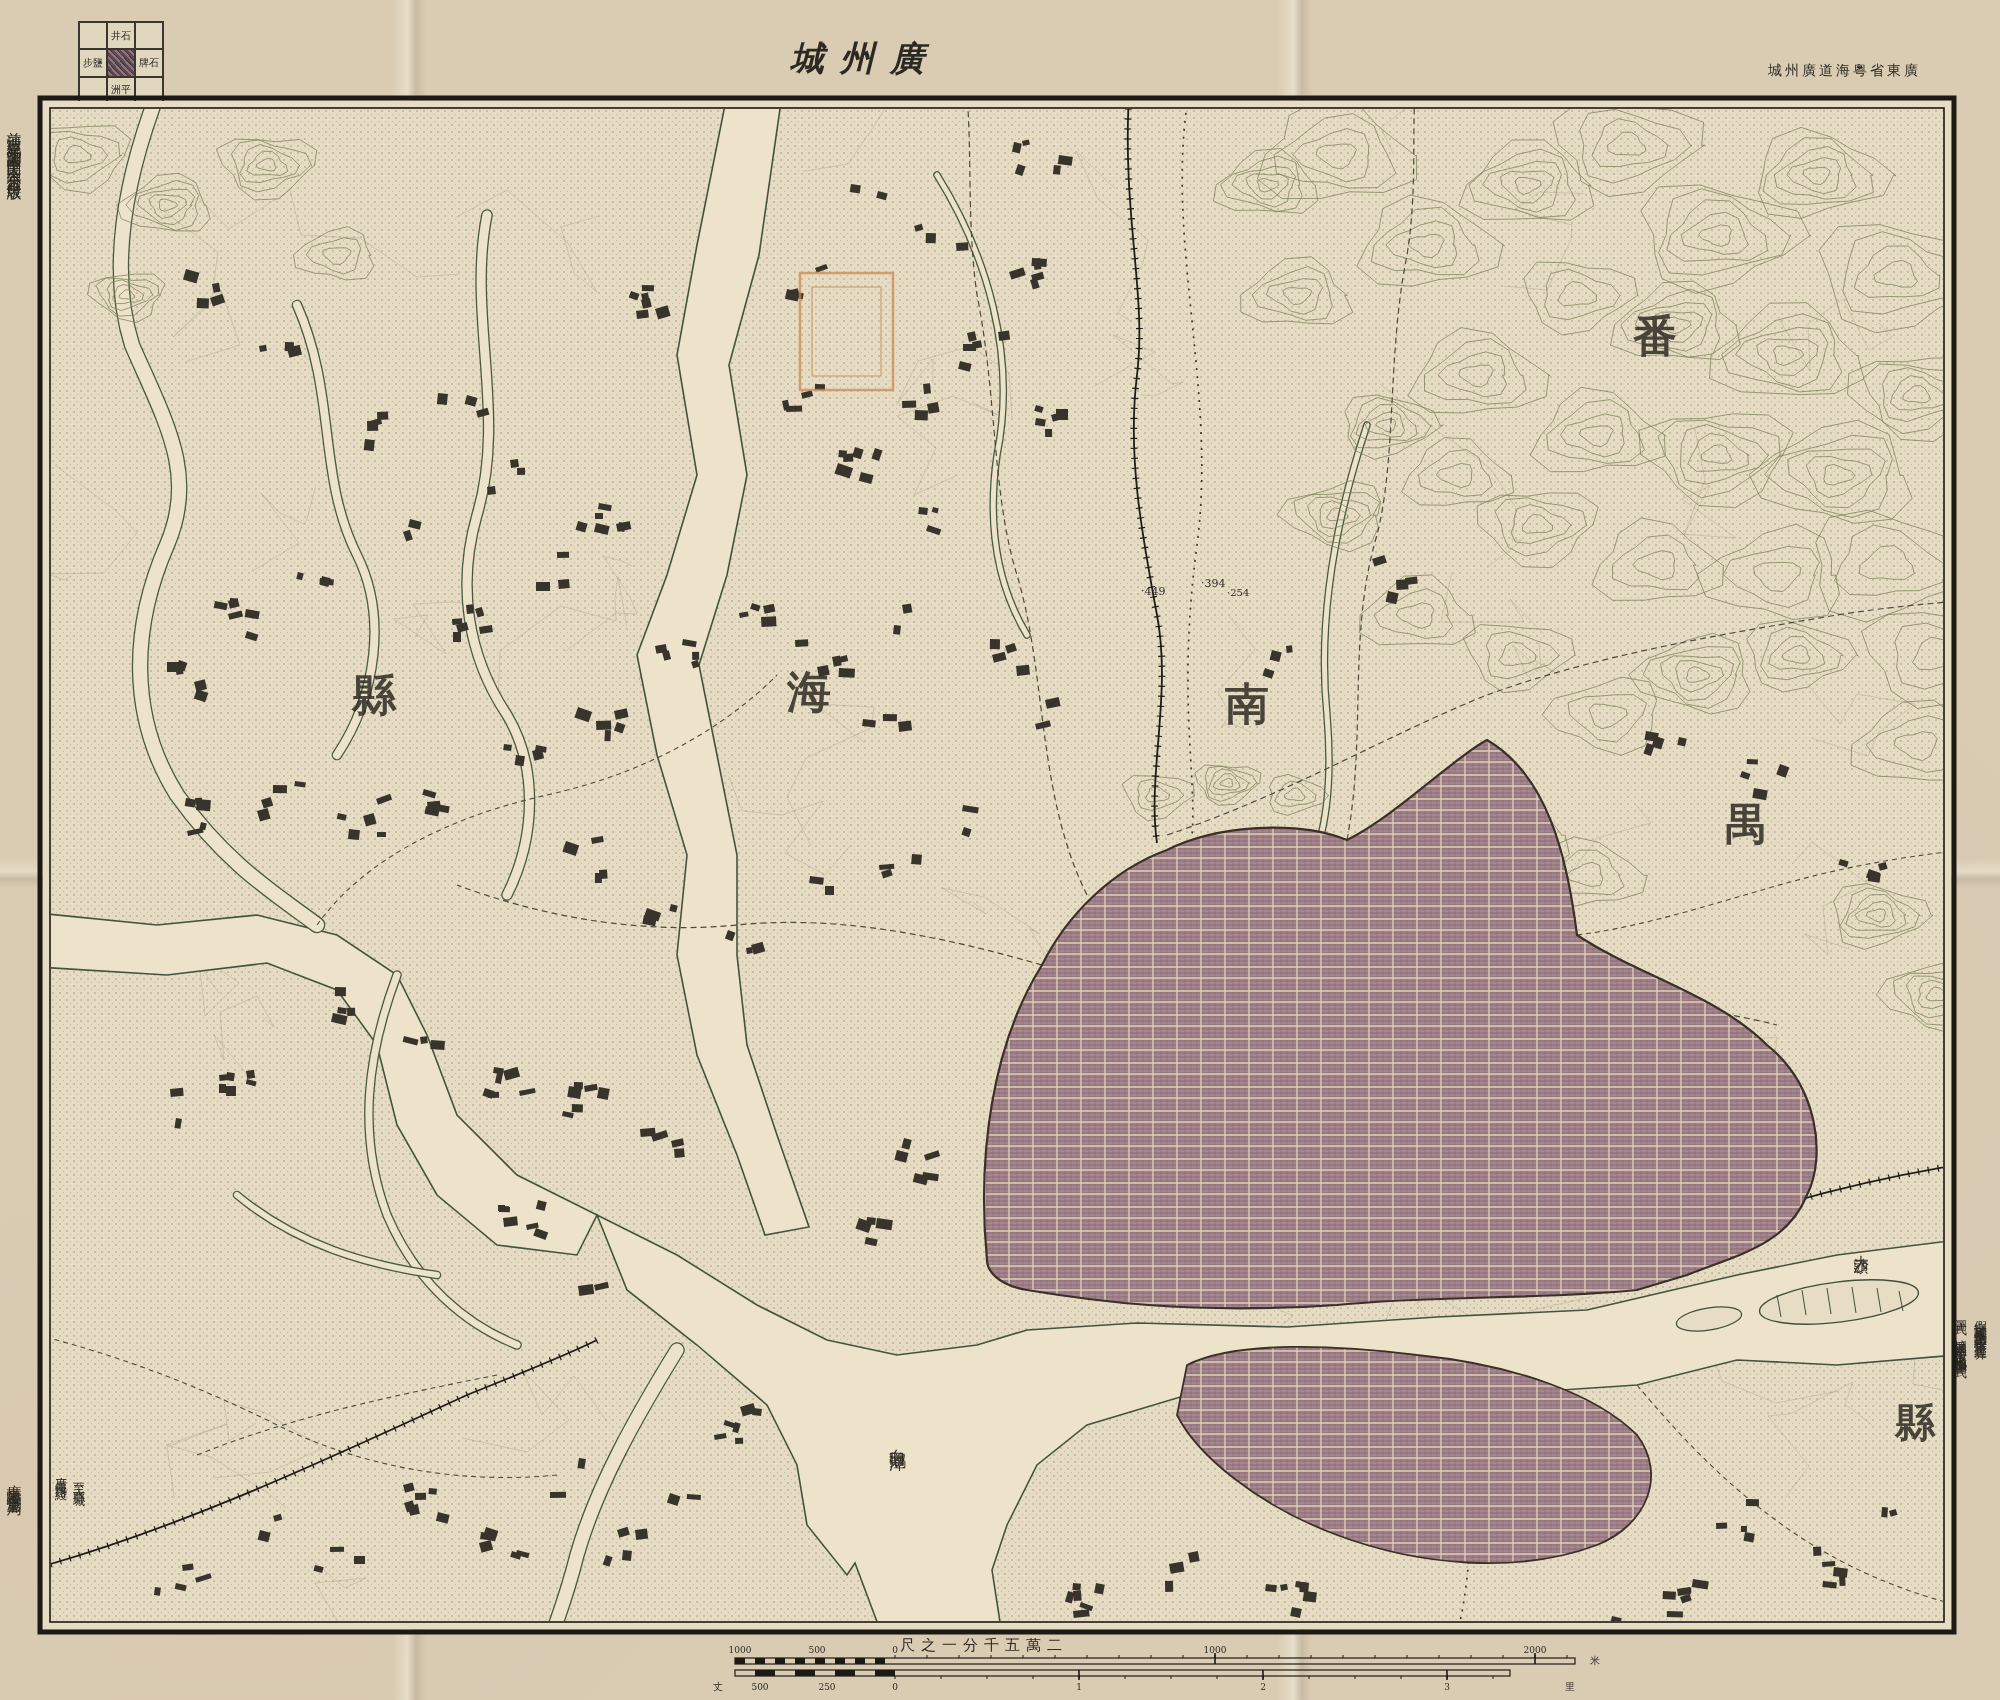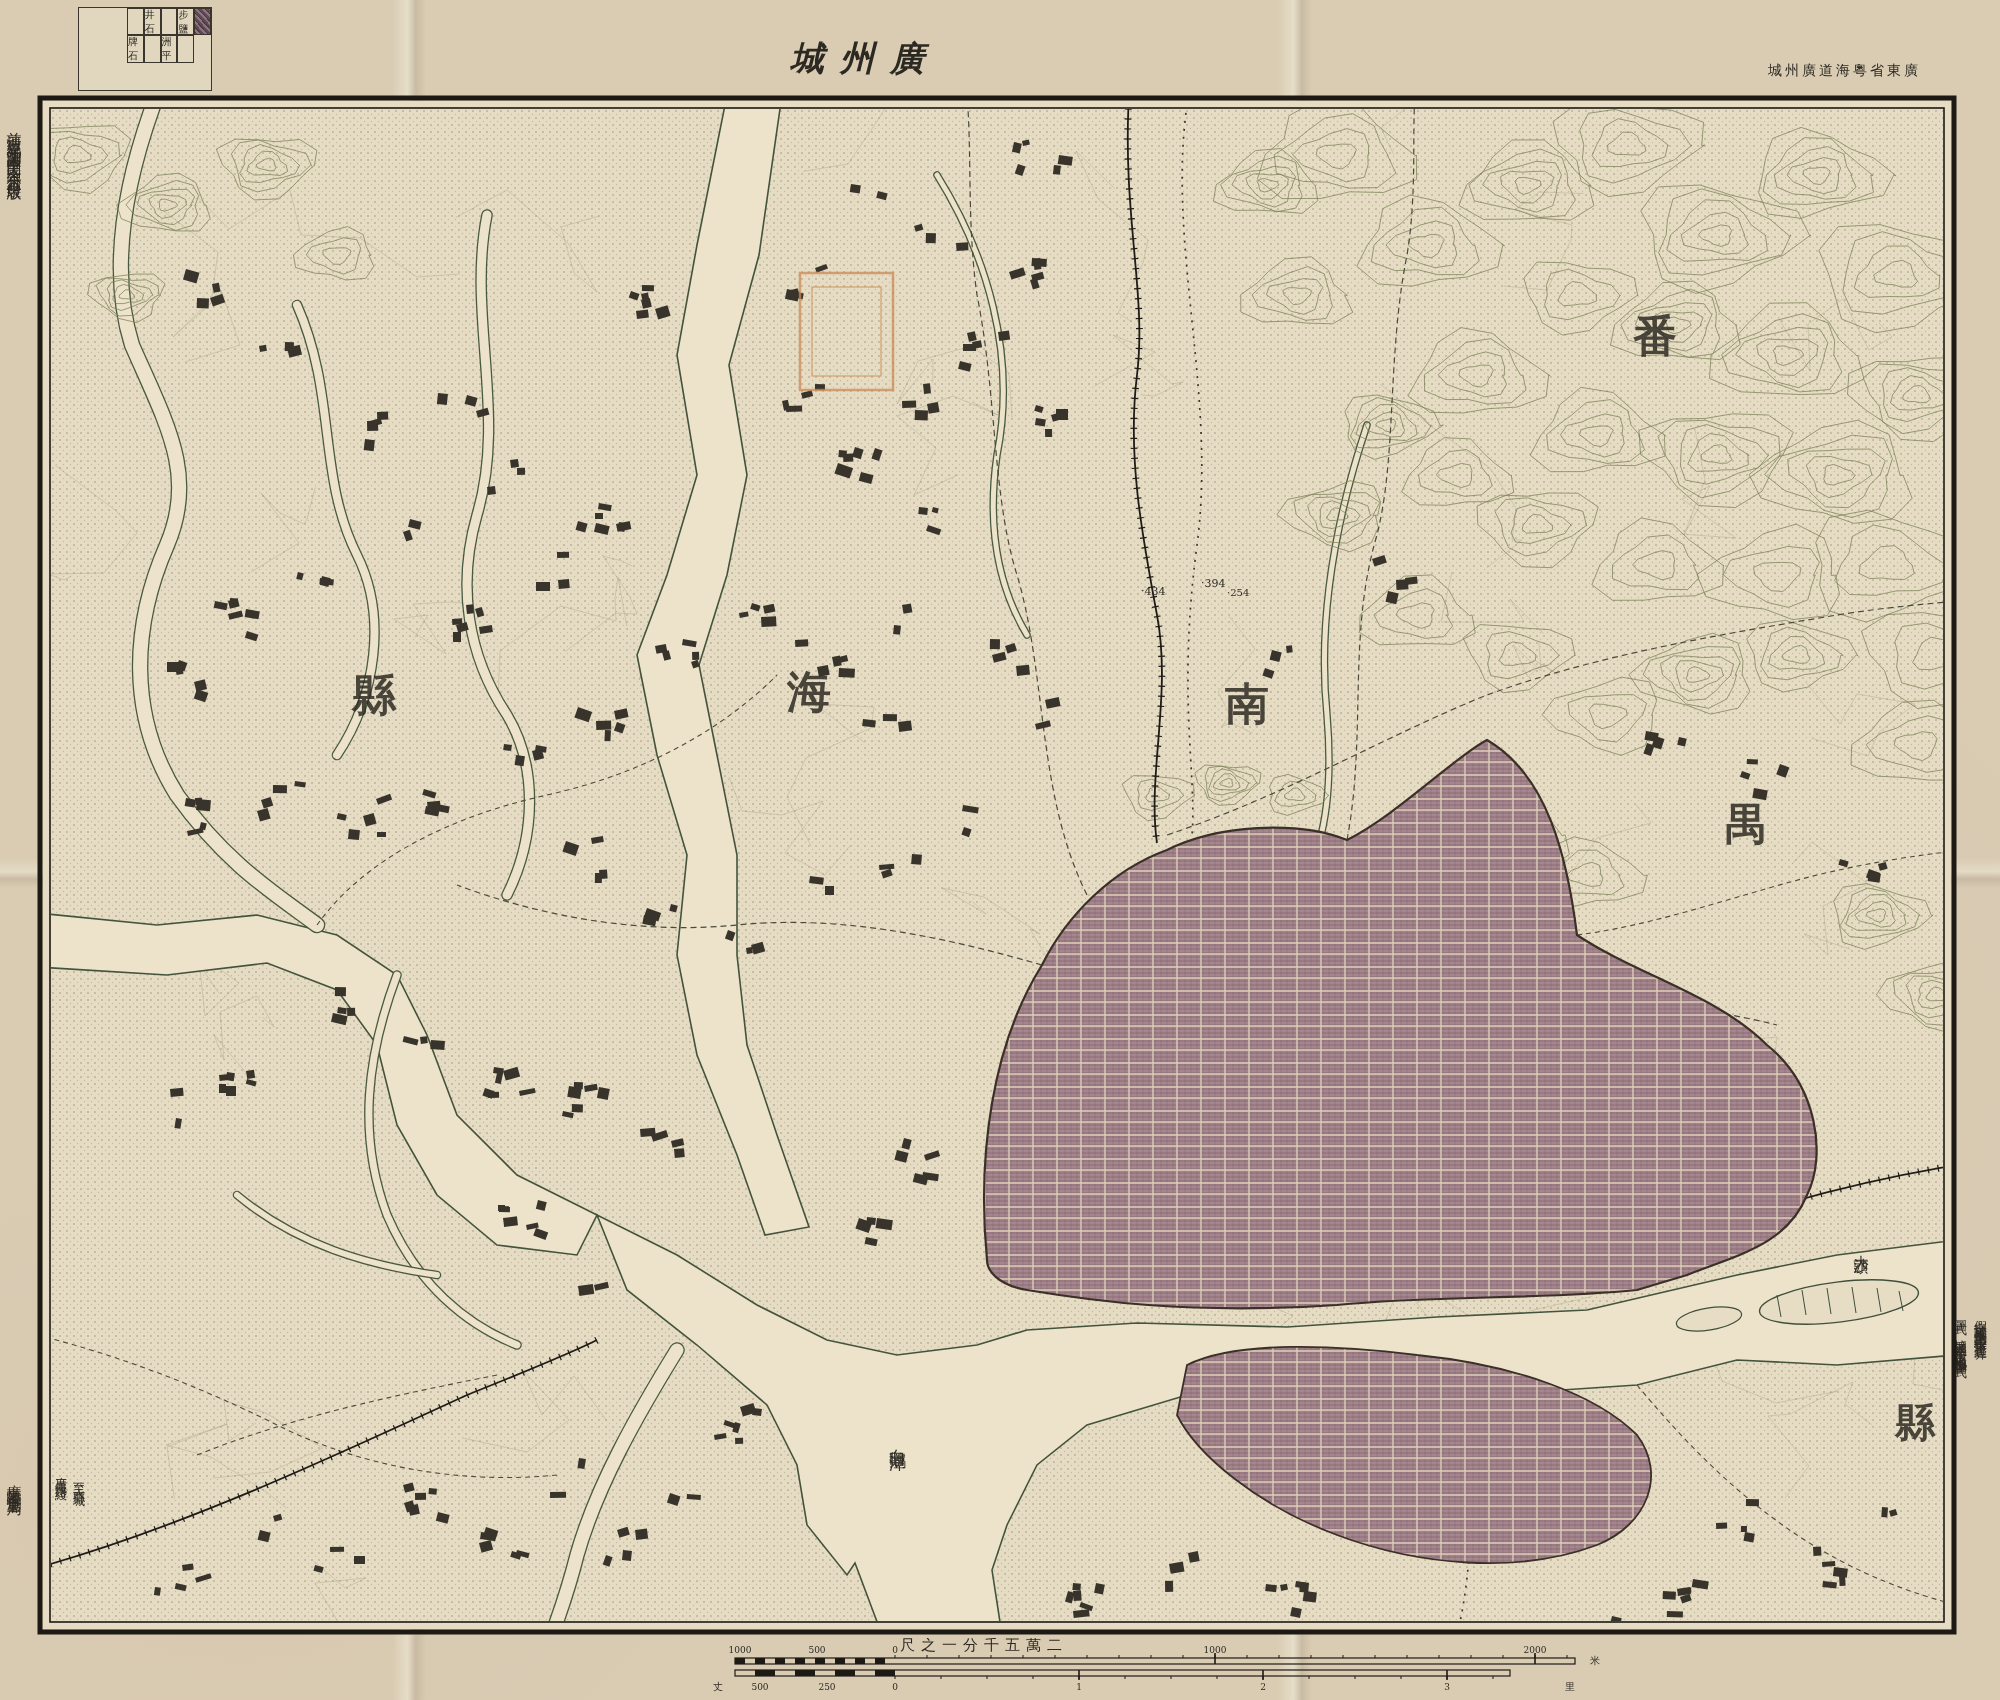--- a/index.html
+++ b/index.html
@@ -16,21 +16,21 @@
   .fold{position:absolute;pointer-events:none;}
   .fold.v{width:34px;top:0;height:1700px;background:linear-gradient(90deg,rgba(90,70,50,0) 0%,rgba(255,255,240,.35) 45%,rgba(90,70,50,.12) 70%,rgba(90,70,50,0) 100%);}
   .fold.h{height:30px;left:0;width:2000px;background:linear-gradient(180deg,rgba(90,70,50,0) 0%,rgba(255,255,240,.3) 45%,rgba(90,70,50,.12) 70%,rgba(90,70,50,0) 100%);}
   .stain{position:absolute;border-radius:50%;pointer-events:none;}
   .vtext{writing-mode:vertical-rl;text-orientation:upright;letter-spacing:3px;line-height:1;}
   #title{position:absolute;left:790px;top:36px;width:150px;font-size:34px;font-weight:bold;letter-spacing:16px;white-space:nowrap;font-style:italic;}
   #credit{position:absolute;left:1768px;top:62px;font-size:14px;letter-spacing:3px;white-space:nowrap;text-align:center;}
   #left-top-note{position:absolute;left:6px;top:120px;font-size:15px;}
   #left-bottom-note{position:absolute;left:6px;top:1472px;font-size:15px;}
   .right-note{position:absolute;font-size:13px;letter-spacing:2px;}
-  #legend{position:absolute;left:78px;top:7px;width:84px;height:82px;display:grid;grid-template-columns:repeat(5,1fr);grid-template-rows:repeat(3,1fr);background:rgba(240,234,214,.35);border:1.5px solid #3a362e;padding-left:48px;}
+  #legend{position:absolute;left:78px;top:21px;width:84px;height:82px;display:grid;grid-template-columns:repeat(3,1fr);grid-template-rows:repeat(3,1fr);background:rgba(240,234,214,.35);border:1.5px solid #3a362e;}
   #legend .cell{border:1px solid #3a362e;display:flex;align-items:center;justify-content:center;font-size:10px;letter-spacing:0;overflow:hidden;}
   #legend .cell.hatched{background:repeating-linear-gradient(47deg,#5e4a52 0 2px,#8d7380 2px 4px,#4b3a42 4px 5px);}
   #map-svg{position:absolute;left:37px;top:95px;}
   .map-label{position:absolute;white-space:nowrap;pointer-events:none;}
   #scale-svg{position:absolute;left:690px;top:1638px;}
 </style>
 </head>
 <body>
 
 <div id="sheet">
@@ -856,21 +856,21 @@
       <div class="map-label" style="left: 352px; top: 666px; font-size: 44px; color: rgb(46, 43, 36); font-weight: bold; opacity: 0.85;">縣</div>
       <div class="map-label" style="left: 787px; top: 663px; font-size: 44px; color: rgb(46, 43, 36); font-weight: bold; opacity: 0.85;">海</div>
       <div class="map-label" style="left: 1225px; top: 675px; font-size: 44px; color: rgb(46, 43, 36); font-weight: bold; opacity: 0.85;">南</div>
       <div class="map-label" style="left: 1633px; top: 307px; font-size: 44px; color: rgb(46, 43, 36); font-weight: bold; opacity: 0.85;">番</div>
       <div class="map-label" style="left: 1725px; top: 795px; font-size: 44px; color: rgb(46, 43, 36); font-weight: bold; opacity: 0.85;">禺</div>
       <div class="map-label" style="left: 1895px; top: 1395px; font-size: 40px; color: rgb(46, 43, 36); font-weight: bold; opacity: 0.85;">縣</div>
       <div class="map-label vtext" style="left: 889px; top: 1435px; font-size: 17px; color: rgb(46, 43, 36);">白鵝潭</div>
       <div class="map-label vtext" style="left: 1853px; top: 1243px; font-size: 15px; color: rgb(46, 43, 36);">大沙頭</div>
       <div class="map-label vtext" style="left: 73px; top: 1473px; font-size: 12px; color: rgb(46, 43, 36);">至三水縣城</div>
       <div class="map-label vtext" style="left: 55px; top: 1467px; font-size: 12px; color: rgb(46, 43, 36);">廣三鐵路綫</div>
-      <div class="map-label" style="left: 1141px; top: 585px; font-size: 11px; color: rgb(46, 43, 36);">·434</div>
+      <div class="map-label" style="left: 1141px; top: 585px; font-size: 11px; color: rgb(46, 43, 36);">·449</div>
       <div class="map-label" style="left: 1201px; top: 577px; font-size: 11px; color: rgb(46, 43, 36);">·394</div>
       <div class="map-label" style="left: 1227px; top: 587px; font-size: 10px; color: rgb(46, 43, 36);">·254</div>
     </div>
 
   <svg id="scale-svg" width="930" height="62" viewBox="0 0 930 62">
       <text x="294" y="12" font-size="15" fill="#2c2822" text-anchor="middle" font-family="DejaVu Serif, serif" letter-spacing="6">尺之一分千五萬二</text>
       <rect x="45" y="20" width="840" height="6" fill="none" stroke="#1d1a15" stroke-width="1.2"></rect>
       <rect x="45" y="20" width="10" height="6" fill="#1d1a15"></rect>
       <rect x="65" y="20" width="10" height="6" fill="#1d1a15"></rect>
       <rect x="85" y="20" width="10" height="6" fill="#1d1a15"></rect>

